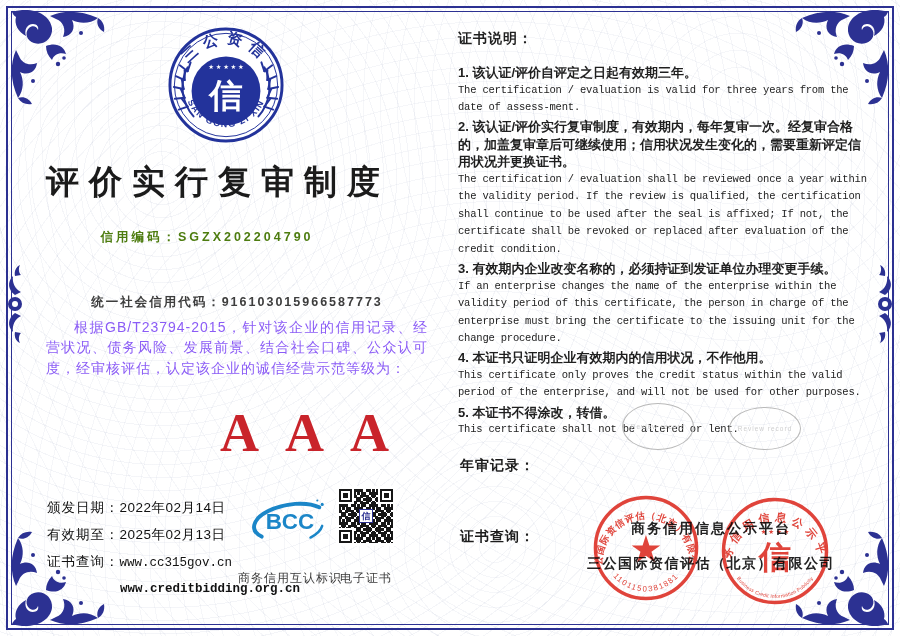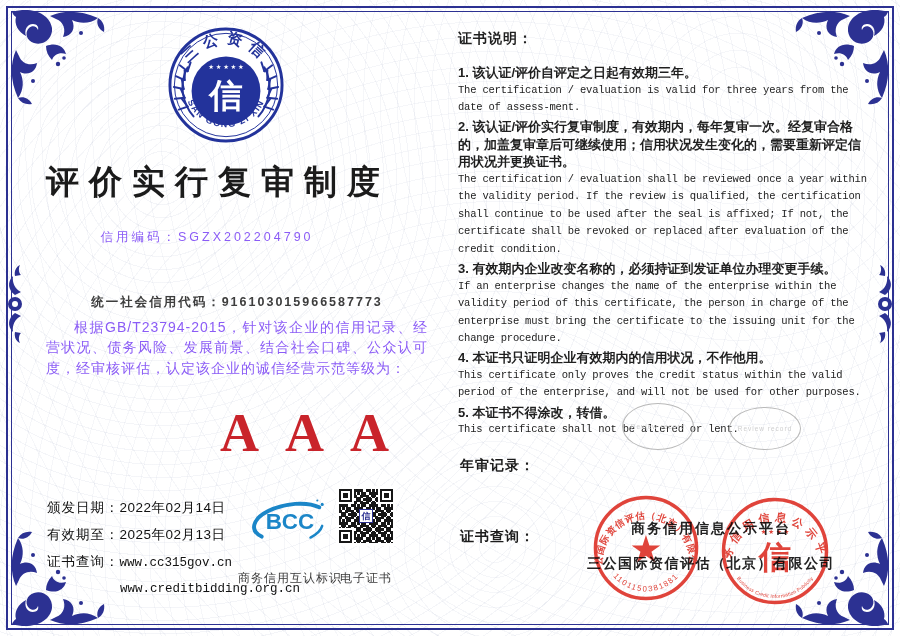--- a/index.html
+++ b/index.html
@@ -20,35 +20,35 @@
   .corner.br{right:6px;bottom:6px;transform:scale(-1,-1);}
   .edge-orn{position:absolute;width:24px;height:80px;}
   .edge-orn.left{left:3px;top:264px;}
   .edge-orn.right{right:3px;top:264px;transform:scaleX(-1);}
 
   .logo{position:absolute;left:167px;top:26px;width:118px;height:118px;}
 
   .title{position:absolute;left:22px;top:160px;width:392px;text-align:center;
          font-size:33px;font-weight:900;letter-spacing:10px;color:#1b1b1b;}
   .code-line{position:absolute;left:12px;top:229px;width:390px;text-align:center;
-         font-size:12.5px;color:#8b5cf6;letter-spacing:3px;font-weight:400;}
+         font-size:12.5px;color:#4d7c0f;letter-spacing:3px;font-weight:700;}
   .uscc-line{position:absolute;left:27px;top:294px;width:420px;text-align:center;
          font-size:12.5px;color:#3d3d3d;letter-spacing:2px;font-weight:600;}
   .statement{position:absolute;left:46px;top:317px;width:382px;font-size:14px;line-height:1.45;
          text-indent:2em;color:#8b5cf6;letter-spacing:1px;font-weight:500;text-align:justify;}
   .rating{position:absolute;left:25px;top:402px;width:390px;text-align:right;
          font-family:"Liberation Serif",serif;font-weight:bold;font-size:54px;
          letter-spacing:26px;text-indent:26px;color:#c9242b;}
 
   .meta{position:absolute;left:47px;top:499px;font-size:13.5px;color:#111;}
   .meta .row{margin-bottom:9px;white-space:nowrap;}
   .meta .lbl{font-weight:normal;letter-spacing:1px;}
   .meta .val{letter-spacing:.5px;}
   .meta .url{font-family:"Liberation Mono",monospace;font-size:12.5px;}
-  .meta .row.indent{margin-left:73px;}
+  .meta .row.indent{margin-left:73px;font-weight:bold;}
 
   .bcc{position:absolute;left:248px;top:492px;width:82px;height:56px;}
   .qr{position:absolute;left:336px;top:486px;width:60px;height:60px;background:#fff;}
   .qr-body{position:absolute;inset:3px;
     background:
       repeating-conic-gradient(#161616 0% 25%, transparent 0% 50%) 0 0/6px 6px,
       repeating-conic-gradient(transparent 0% 25%, #161616 0% 50%) 2px 3px/10px 10px;}
   .finder{position:absolute;width:13px;height:13px;background:#fff;border:2px solid #161616;
     box-sizing:border-box;box-shadow:0 0 0 2px #fff;}
   .finder::after{content:"";position:absolute;left:2px;top:2px;width:5px;height:5px;background:#161616;}

